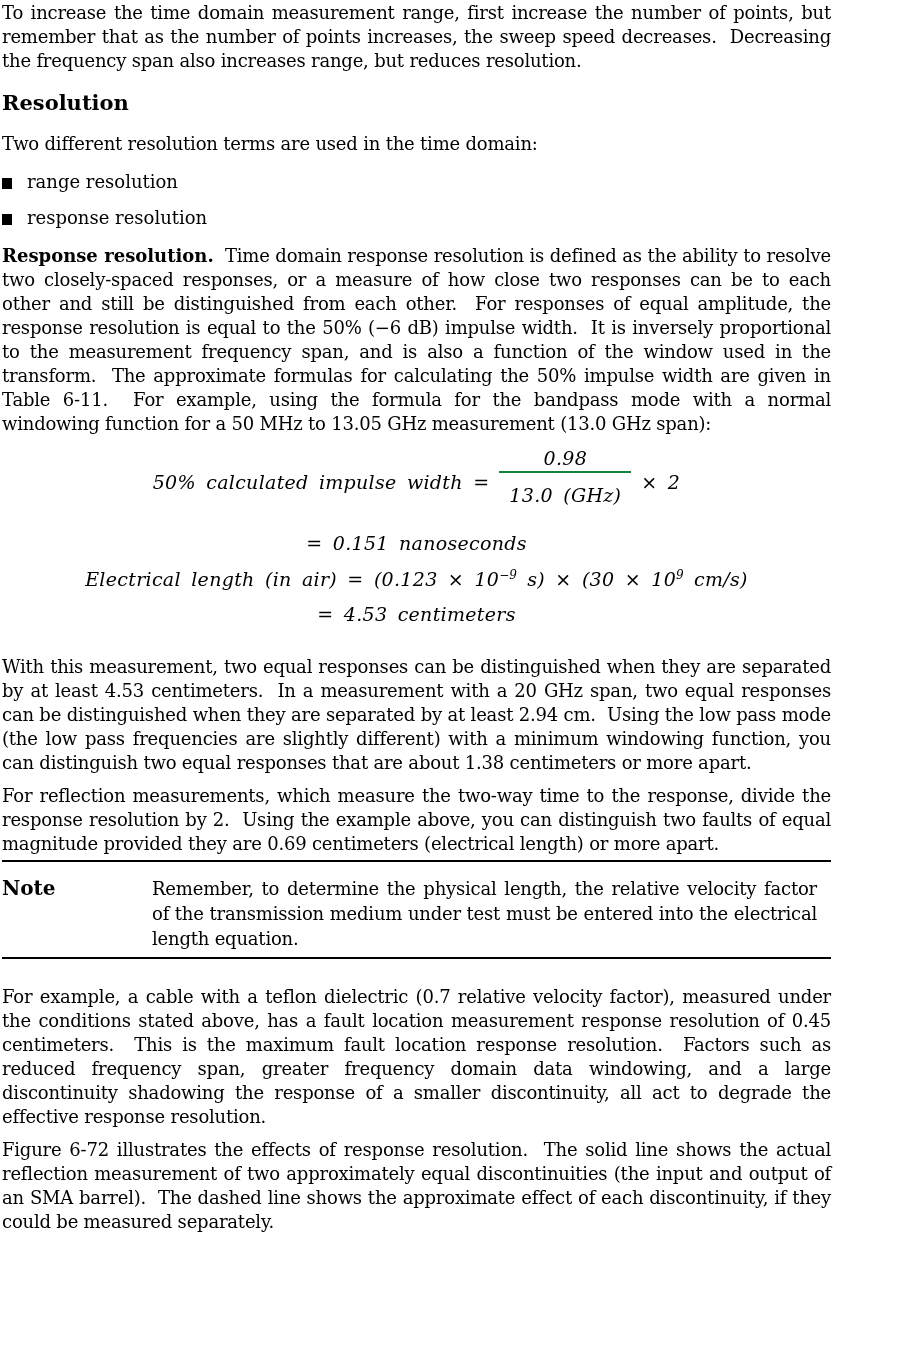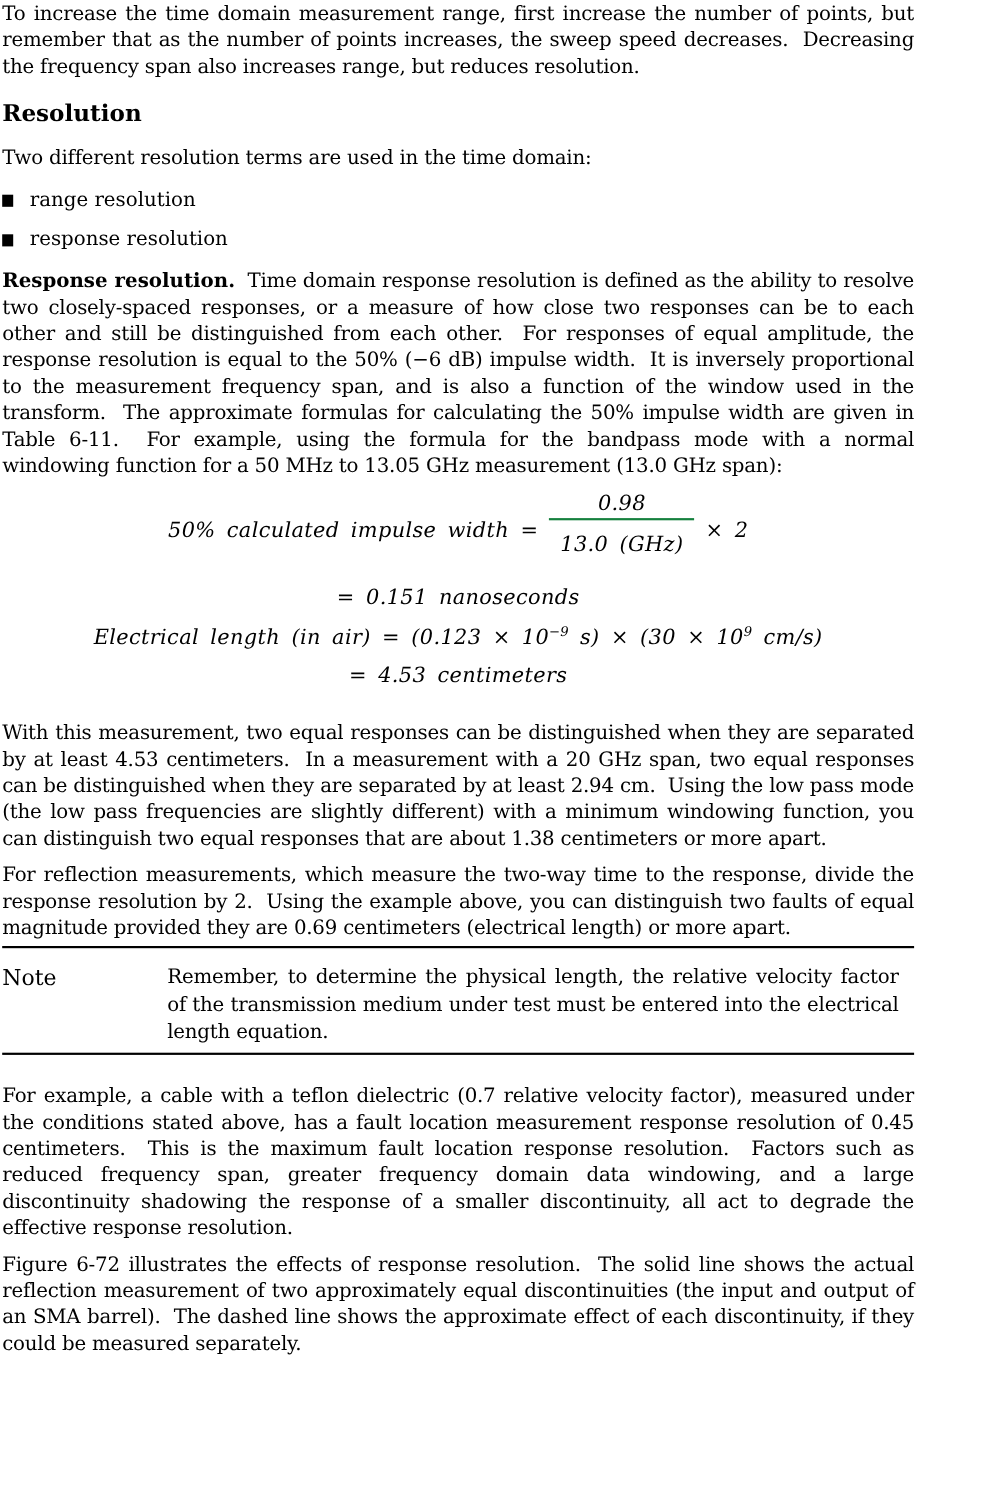--- a/index.html
+++ b/index.html
@@ -85,21 +85,21 @@
     margin-top: 4px;
     border-top: 2px solid #000;
     border-bottom: 2px solid #000;
     display: flex;
     padding: 14px 0 6px 0;
     box-sizing: border-box;
   }
   .note-label {
     width: 150px;
     flex: 0 0 150px;
-    font-weight: normal;
+    font-weight: bold;
     font-size: 20px;
     line-height: 25px;
   }
   .note-text {
     flex: 1;
     padding-right: 14px;
     line-height: 25px;
     text-align: justify;
     white-space: pre-wrap;
     letter-spacing: -0.2px;

